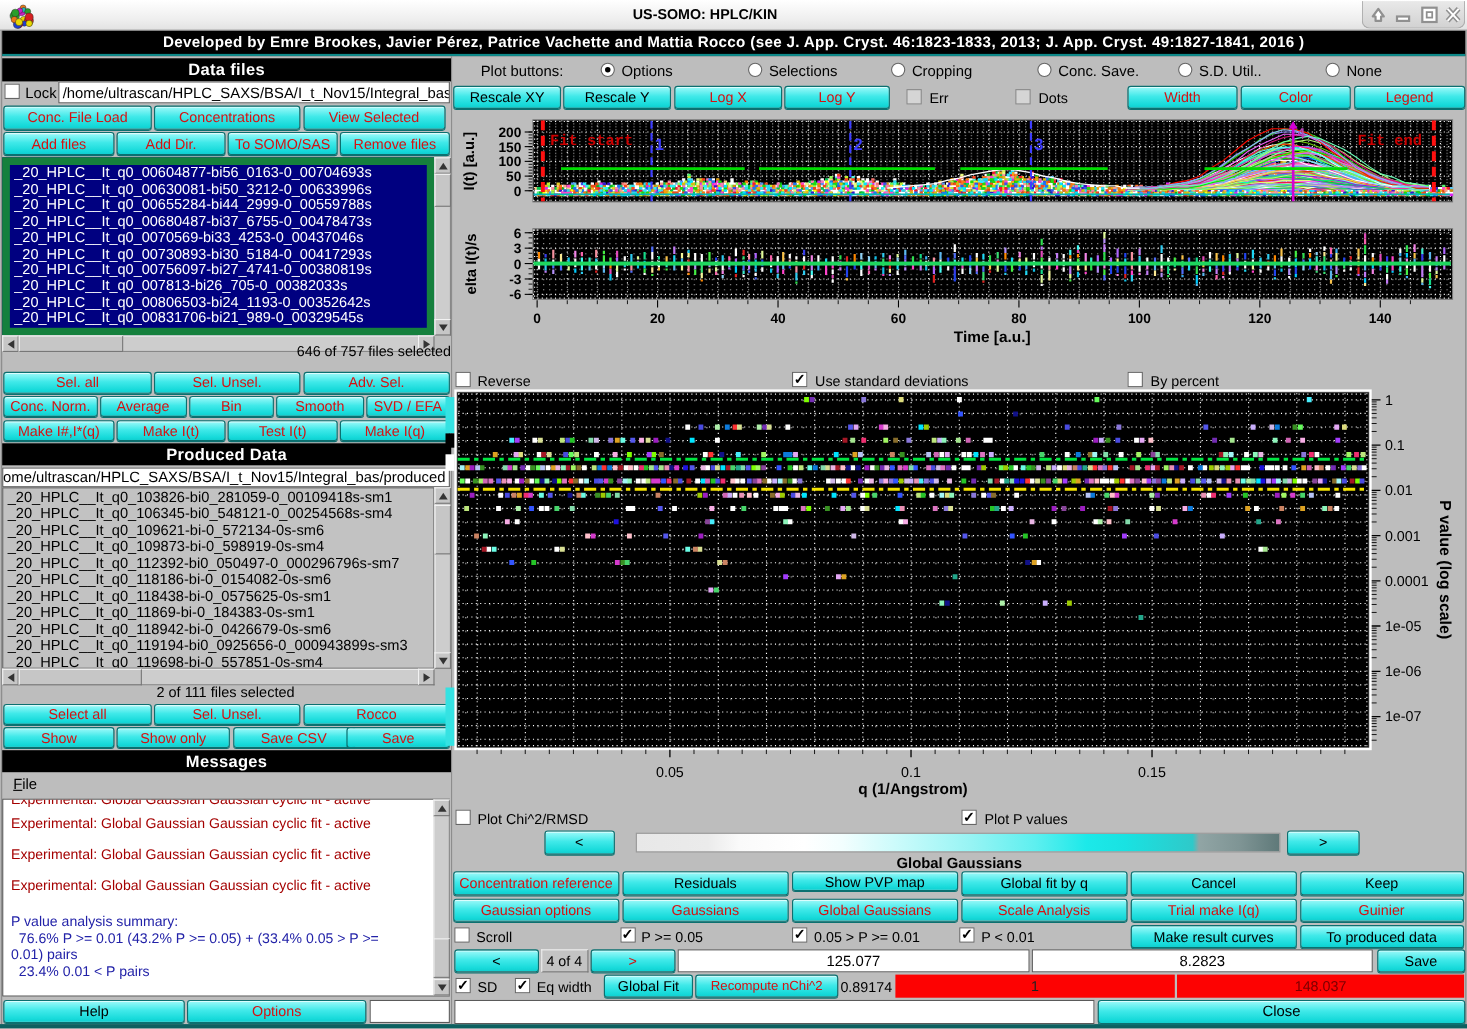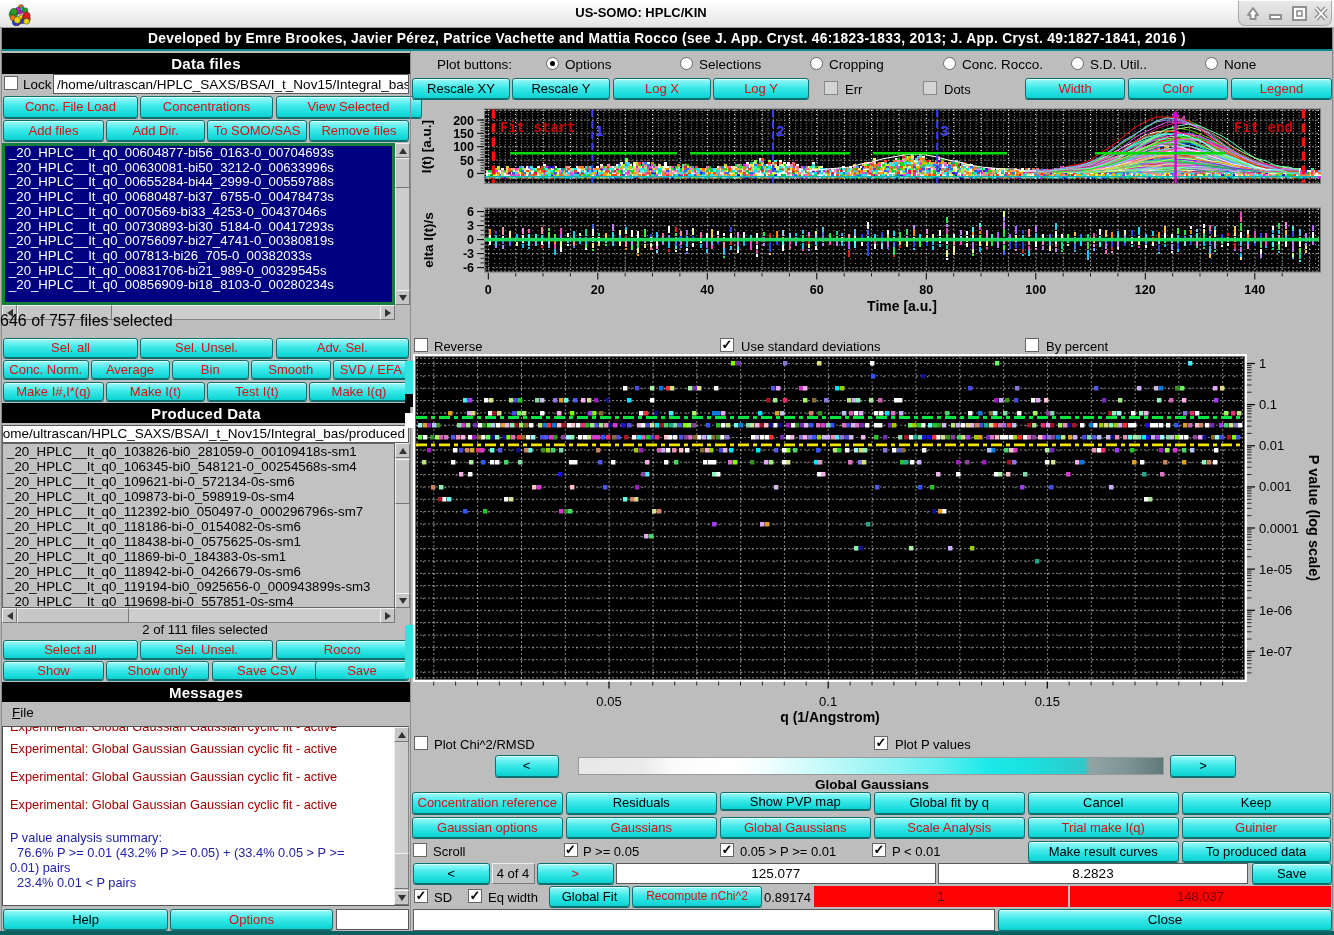--- a/index.html
+++ b/index.html
@@ -59,54 +59,55 @@
 <div class="abs" style="left:0;top:28px;width:2px;height:903px;background:#b5b5b5;border-right:1px solid #8a8a8a"></div>
 <div class="abs" style="left:1332px;top:28px;width:2px;height:903px;background:#b5b5b5;border-left:1px solid #8a8a8a"></div>
 <div class="abs" style="left:0;top:931px;width:1334px;height:4px;background:#0d6060"></div>
 <div class="hd" style="left:2px;top:28px;width:1330px;height:23px;font-size:13.8px;border-bottom:2px solid #0e8888">Developed by Emre Brookes, Javier Pérez, Patrice Vachette and Mattia Rocco (see J. App. Cryst. 46:1823-1833, 2013; J. App. Cryst. 49:1827-1841, 2016 )</div>
 <div class="hd" style="left:2px;top:53px;width:408px;height:21px">Data files</div>
 <div class="ck" style="left:4px;top:76px"></div>
 <div class="lb" style="left:23px;top:77px;font-size:13.5px">Lock</div>
 <div class="inp" style="left:53px;top:74px;width:356px;height:20px">/home/ultrascan/HPLC_SAXS/BSA/I_t_Nov15/Integral_bas</div>
 <div class="cb" style="left:3.0px;top:96.0px;width:135.0px;height:21.5px;font-size:13.0px">Conc. File Load</div>
 <div class="cb" style="left:140.0px;top:96.0px;width:133.0px;height:21.5px;font-size:13.0px">Concentrations</div>
-<div class="cb" style="left:275.5px;top:96.0px;width:146px;height:21.5px;font-size:13.0px">View Selected</div>
+<div class="cb" style="left:275.5px;top:96.0px;width:129px;height:21.5px;font-size:13.0px">View Selected</div>
 <div class="cb" style="left:3.0px;top:119.5px;width:101.0px;height:21.0px;font-size:13.0px">Add files</div>
 <div class="cb" style="left:106.0px;top:119.5px;width:99.0px;height:21.0px;font-size:13.0px">Add Dir.</div>
 <div class="cb" style="left:207.0px;top:119.5px;width:100.0px;height:21.0px;font-size:13.0px">To SOMO/SAS</div>
 <div class="cb" style="left:309.0px;top:119.5px;width:100.0px;height:21.0px;font-size:13.0px">Remove files</div>
-<div class="abs" style="left:2px;top:143px;width:393px;height:162px;background:#000080;border:3px solid #15803d;color:#fff;font-size:13.2px;line-height:14.7px;overflow:hidden;padding-left:4px">
+<div class="abs" style="left:2px;top:143px;width:393px;height:162px;background:#000080;border:7px solid #15803d;color:#fff;font-size:13.2px;line-height:14.7px;overflow:hidden;padding-left:4px">
     <div>_20_HPLC__It_q0_00604877-bi56_0163-0_00704693s</div>
     <div>_20_HPLC__It_q0_00630081-bi50_3212-0_00633996s</div>
     <div>_20_HPLC__It_q0_00655284-bi44_2999-0_00559788s</div>
     <div>_20_HPLC__It_q0_00680487-bi37_6755-0_00478473s</div>
     <div>_20_HPLC__It_q0_0070569-bi33_4253-0_00437046s</div>
     <div>_20_HPLC__It_q0_00730893-bi30_5184-0_00417293s</div>
     <div>_20_HPLC__It_q0_00756097-bi27_4741-0_00380819s</div>
     <div>_20_HPLC__It_q0_007813-bi26_705-0_00382033s</div>
+    <div>_20_HPLC__It_q0_00806503-bi24_1193-0_00352642s</div>
     <div>_20_HPLC__It_q0_00831706-bi21_989-0_00329545s</div>
     <div>_20_HPLC__It_q0_00856909-bi18_8103-0_00280234s</div>
   </div>
 <div class="gb" style="left:395.0px;top:143.0px;width:15px;height:162.0px;background:#cdcdcd"></div>
 <div class="sbt" style="left:395.0px;top:143.0px;width:15px;height:15px">
     <span class="tri" style="border-left:4px solid transparent;border-right:4px solid transparent;border-bottom:6px solid #333"></span>
   </div>
 <div class="sbt" style="left:395.0px;top:290.0px;width:15px;height:15px">
     <span class="tri" style="border-left:4px solid transparent;border-right:4px solid transparent;border-top:6px solid #333"></span>
   </div>
 <div class="sbt" style="left:395.0px;top:158.0px;width:15px;height:30.0px"></div>
 <div class="gb" style="left:2.0px;top:305.0px;width:393.0px;height:15px;background:#cdcdcd"></div>
 <div class="sbt" style="left:2.0px;top:305.0px;width:15px;height:15px">
     <span class="tri" style="border-top:4px solid transparent;border-bottom:4px solid transparent;border-right:6px solid #333"></span>
   </div>
 <div class="sbt" style="left:380.0px;top:305.0px;width:15px;height:15px">
     <span class="tri" style="border-top:4px solid transparent;border-bottom:4px solid transparent;border-left:6px solid #333"></span>
   </div>
 <div class="sbt" style="left:17.0px;top:305.0px;width:95.0px;height:15px"></div>
-<div class="lb" style="left:0;top:312px;width:410px;text-align:left;font-size:16px">646 of 757 files selected</div>
+<div class="lb" style="left:0;top:312px;width:410px;text-align:right;font-size:13px">646 of 757 files selected</div>
 <div class="cb" style="left:3.0px;top:338.0px;width:135.0px;height:19.5px;font-size:13.0px">Sel. all</div>
 <div class="cb" style="left:140.0px;top:338.0px;width:133.0px;height:19.5px;font-size:13.0px">Sel. Unsel.</div>
 <div class="cb" style="left:275.5px;top:338.0px;width:133.5px;height:19.5px;font-size:13.0px">Adv. Sel.</div>
 <div class="cb" style="left:3.0px;top:360.0px;width:85.5px;height:19.0px;font-size:13.0px">Conc. Norm.</div>
 <div class="cb" style="left:90.5px;top:360.0px;width:79.0px;height:19.0px;font-size:13.0px">Average</div>
 <div class="cb" style="left:171.5px;top:360.0px;width:77.5px;height:19.0px;font-size:13.0px">Bin</div>
 <div class="cb" style="left:251.0px;top:360.0px;width:79.5px;height:19.0px;font-size:13.0px">Smooth</div>
 <div class="cb" style="left:332.5px;top:360.0px;width:76.5px;height:19.0px;font-size:13.0px">SVD / EFA</div>
 <div class="cb" style="left:3.0px;top:381.5px;width:101.0px;height:19.0px;font-size:13.0px">Make I#,I*(q)</div>
 <div class="cb" style="left:106.0px;top:381.5px;width:99.0px;height:19.0px;font-size:13.0px">Make I(t)</div>
@@ -173,21 +174,21 @@
 <div class="inp" style="left:336px;top:908.5px;width:73px;height:21.5px"></div>
 <div class="abs" style="left:410px;top:51px;width:1px;height:880px;background:#8d8d8d"></div>
 <div class="lb" style="left:437px;top:57px;font-size:13.5px">Plot buttons:</div>
 <div class="rd on" style="left:546px;top:57px"></div>
 <div class="lb" style="left:565px;top:57px;font-size:13.5px">Options</div>
 <div class="rd" style="left:680px;top:57px"></div>
 <div class="lb" style="left:699px;top:57px;font-size:13.5px">Selections</div>
 <div class="rd" style="left:810px;top:57px"></div>
 <div class="lb" style="left:829px;top:57px;font-size:13.5px">Cropping</div>
 <div class="rd" style="left:943px;top:57px"></div>
-<div class="lb" style="left:962px;top:57px;font-size:13.5px">Conc. Rocco.</div>
+<div class="lb" style="left:962px;top:57px;font-size:13.5px">Conc. Save.</div>
 <div class="rd" style="left:1071px;top:57px"></div>
 <div class="lb" style="left:1090px;top:57px;font-size:13.5px">S.D. Util..</div>
 <div class="rd" style="left:1205px;top:57px"></div>
 <div class="lb" style="left:1224px;top:57px;font-size:13.5px">None</div>
 <div class="cb bk" style="left:412.0px;top:78.0px;width:98.0px;height:21.0px;font-size:13.0px">Rescale XY</div>
 <div class="cb bk" style="left:512.0px;top:78.0px;width:98.0px;height:21.0px;font-size:13.0px">Rescale Y</div>
 <div class="cb" style="left:613.0px;top:78.0px;width:98.0px;height:21.0px;font-size:13.0px">Log X</div>
 <div class="cb" style="left:713.0px;top:78.0px;width:96.0px;height:21.0px;font-size:13.0px">Log Y</div>
 <div class="ck" style="left:824px;top:81px;background:#d5d5d5;border-color:#888"></div>
 <div class="lb" style="left:845px;top:82px">Err</div>

